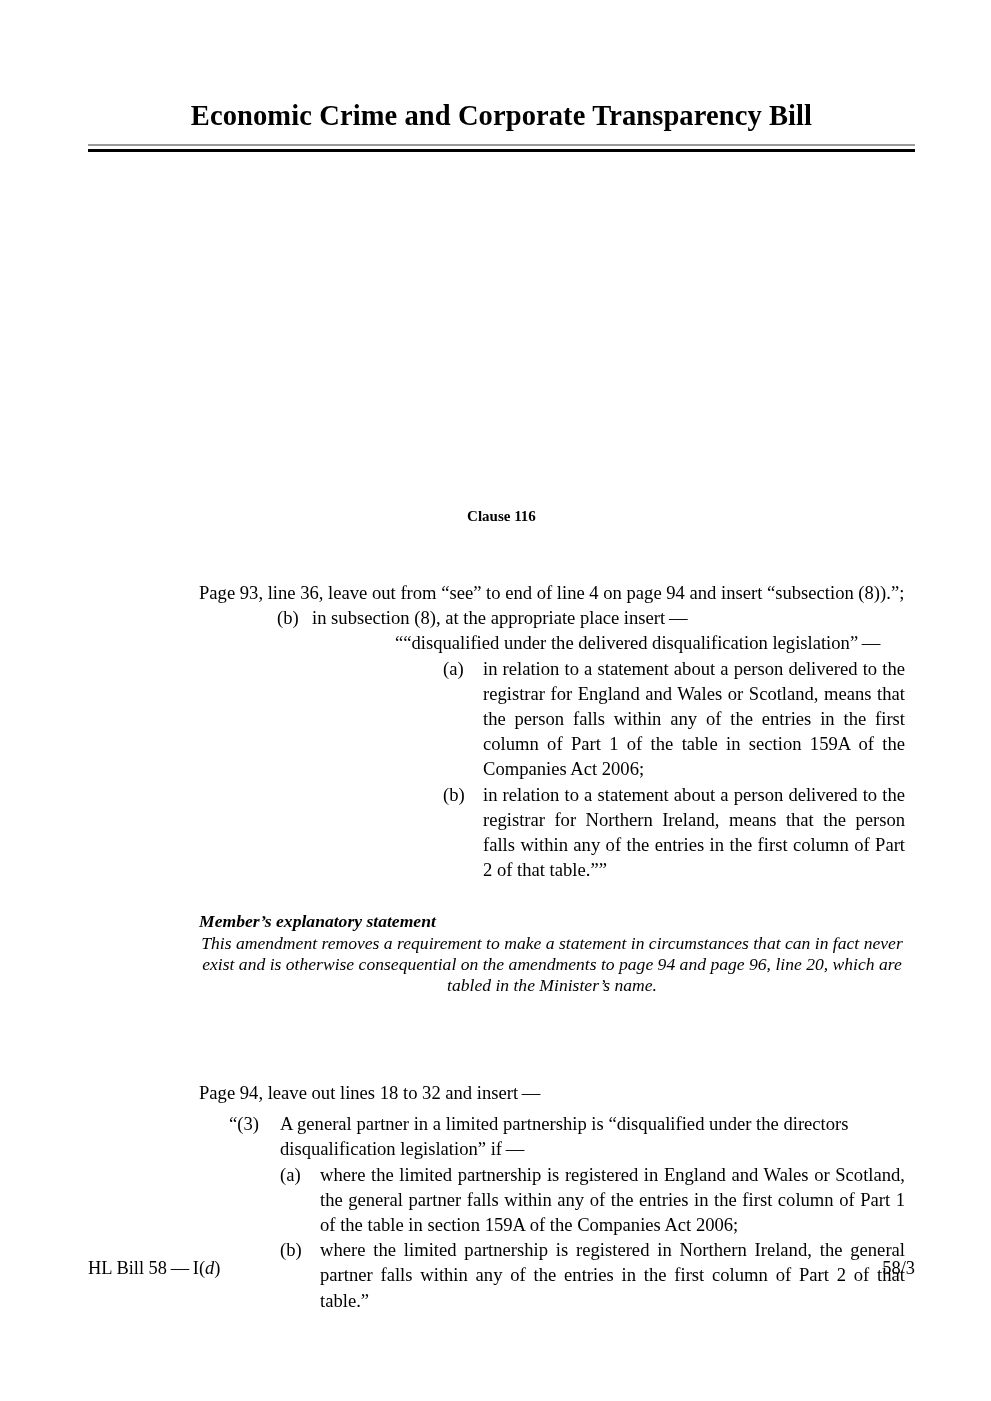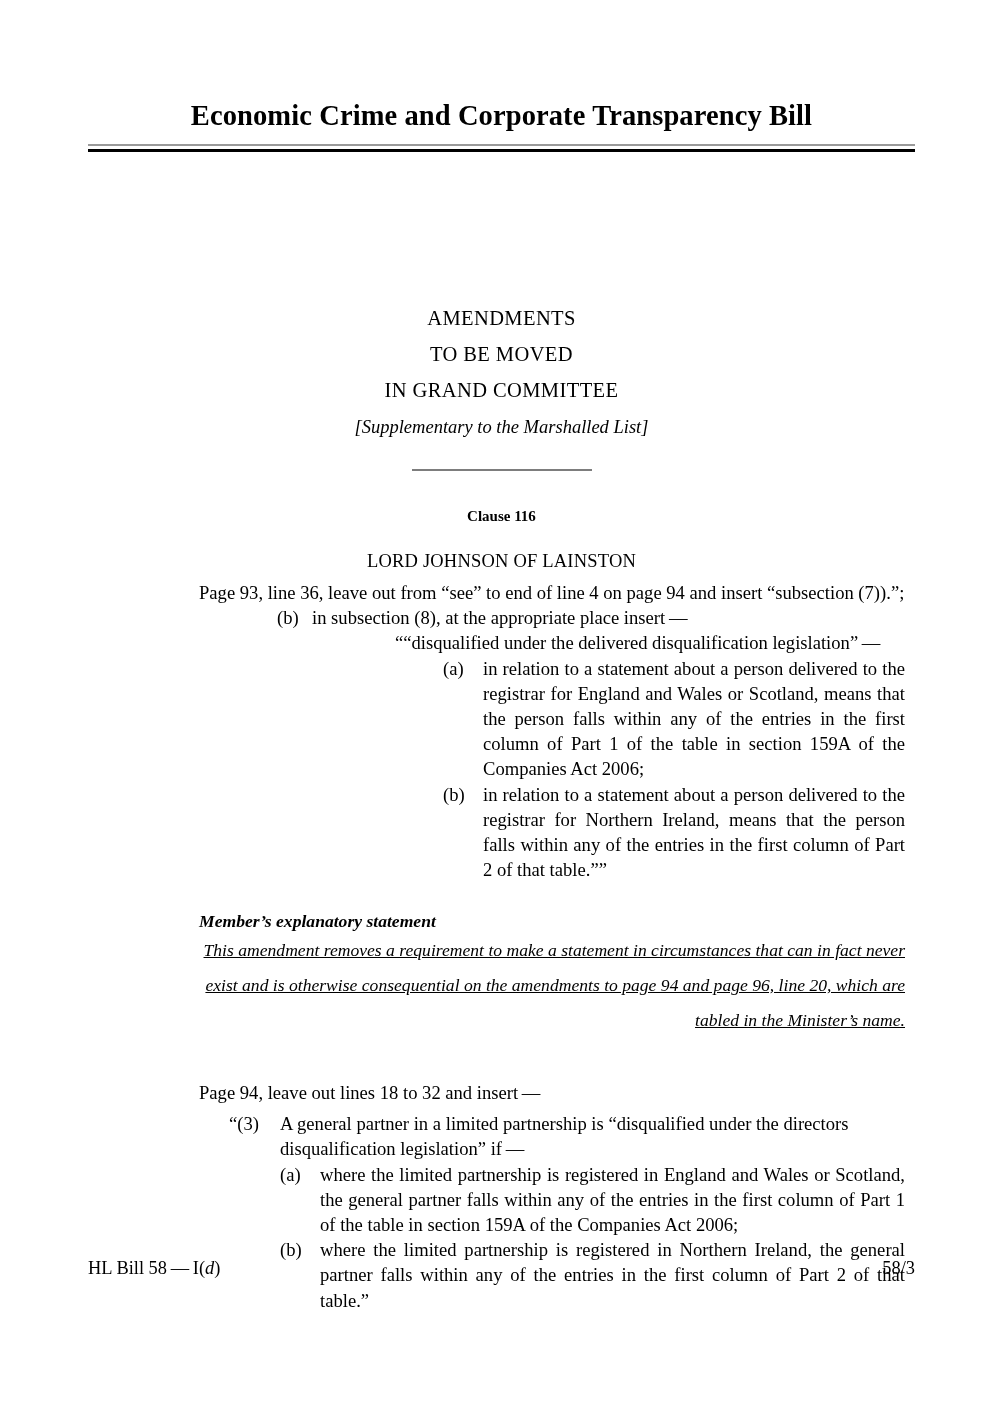--- a/index.html
+++ b/index.html
@@ -157,23 +157,22 @@
   }
   .explan-head {
     font-size: 17.6px;
     font-style: italic;
     font-weight: bold;
     line-height: 24px;
   }
   .explan-body {
     font-size: 17.6px;
     font-style: italic;
-    line-height: 35px;
-    text-align: right;
-    text-decoration: underline;
+    line-height: 21px;
+    text-align: center;
   }
 
   
   .block2 {
     position: absolute;
     left: 199px;
     top: 1080px;
     width: 706px;
   }
 
@@ -194,34 +193,26 @@
 <body>
 
 <div class="page">
 
   <div class="title-block">
     <h1 class="doc-title">Economic Crime and Corporate Transparency Bill</h1>
     <div class="title-rule-thin"></div>
     <div class="title-rule-thick"></div>
   </div>
 
-  <div class="headings">
-    <div class="heading-line">AMENDMENTS</div>
-    <div class="heading-line">TO BE MOVED</div>
-    <div class="heading-line">IN GRAND COMMITTEE</div>
-    <div class="heading-sub">[Supplementary to the Marshalled List]</div>
-    <div class="divider-rule"></div>
-  </div>
 
   <div class="clause-heading">Clause 116</div>
-  <div class="sponsor">LORD JOHNSON OF LAINSTON</div>
 
   <div class="body-region">
 
-    <p class="para">Page 93, line 36, leave out from “see” to end of line 4 on page 94 and insert “subsection (7)).”;</p>
+    <p class="para">Page 93, line 36, leave out from “see” to end of line 4 on page 94 and insert “subsection (8)).”;</p>
 
     <div class="row lvl-b">
       <span class="marker">(b)</span>
       <span class="row-text left">in subsection (8), at the appropriate place insert —</span>
     </div>
 
     <div class="lvl-def">
       <p class="para">““disqualified under the delivered disqualification legislation” —</p>
     </div>
 

